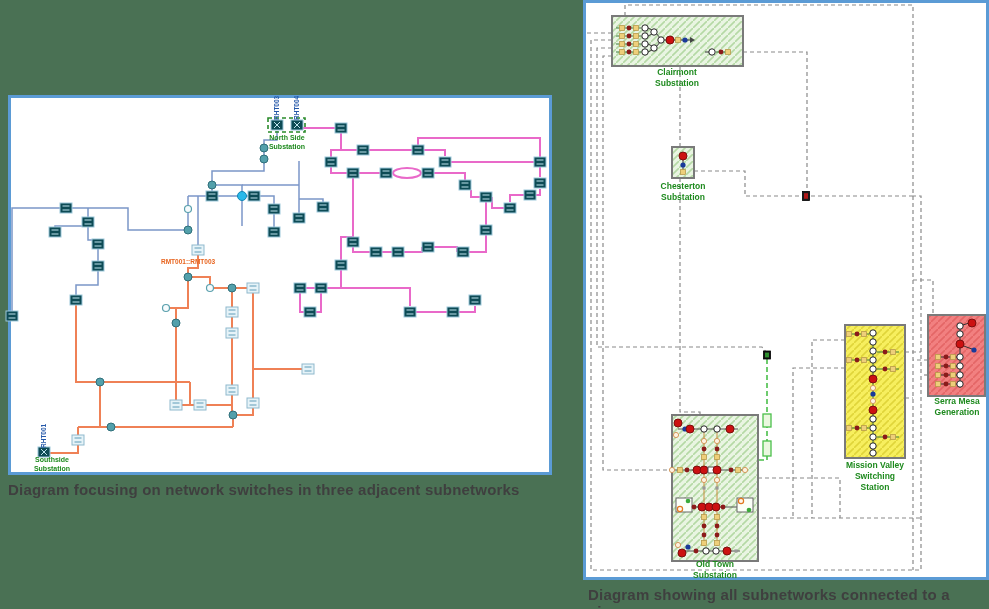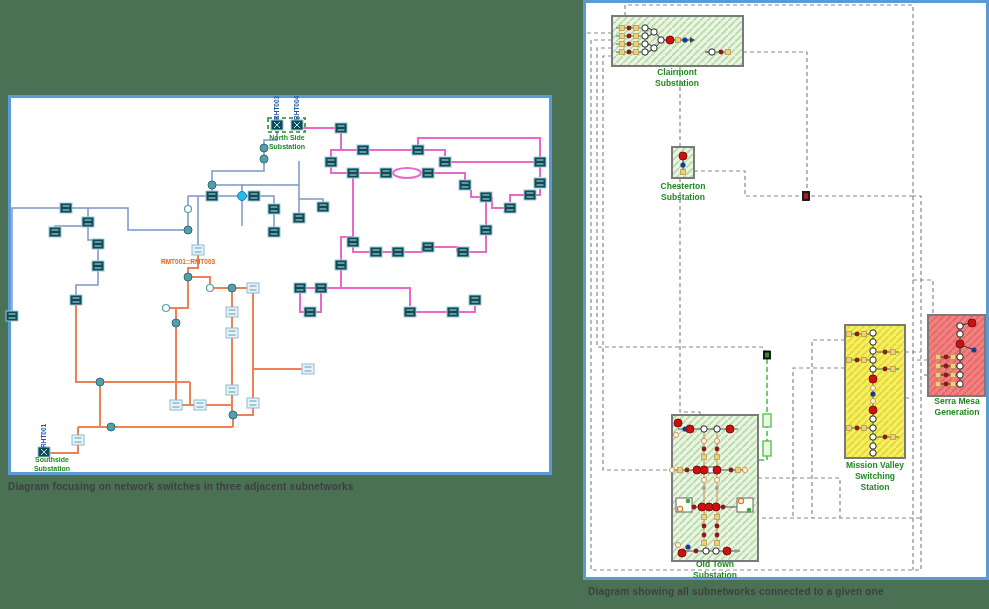--- a/index.html
+++ b/index.html
@@ -7,21 +7,21 @@
     width:989px;height:609px;position:relative;overflow:hidden;
     background:#4a7154;
     font-family:"Liberation Sans", sans-serif;
   }
   .panel{
     position:absolute;background:#ffffff;border:3px solid #5b9bd5;box-sizing:border-box;
   }
   #left-panel{left:8px;top:95px;width:544px;height:380px;}
   #right-panel{left:583px;top:0px;width:406px;height:580px;}
   .caption{
-    position:absolute;font-size:10px;font-weight:bold;color:#3f3f3f;
+    position:absolute;font-size:15px;font-weight:bold;color:#3f3f3f;
     font-family:"Liberation Sans", sans-serif;letter-spacing:0.2px;
   }
   #left-caption{left:8px;top:481px;width:560px;}
   #right-caption{left:588px;top:586px;width:400px;}
   #diagram-canvas{position:absolute;left:0;top:0;pointer-events:none;}
 </style>
 </head>
 <body>
 
 <div id="left-panel" class="panel"></div>

